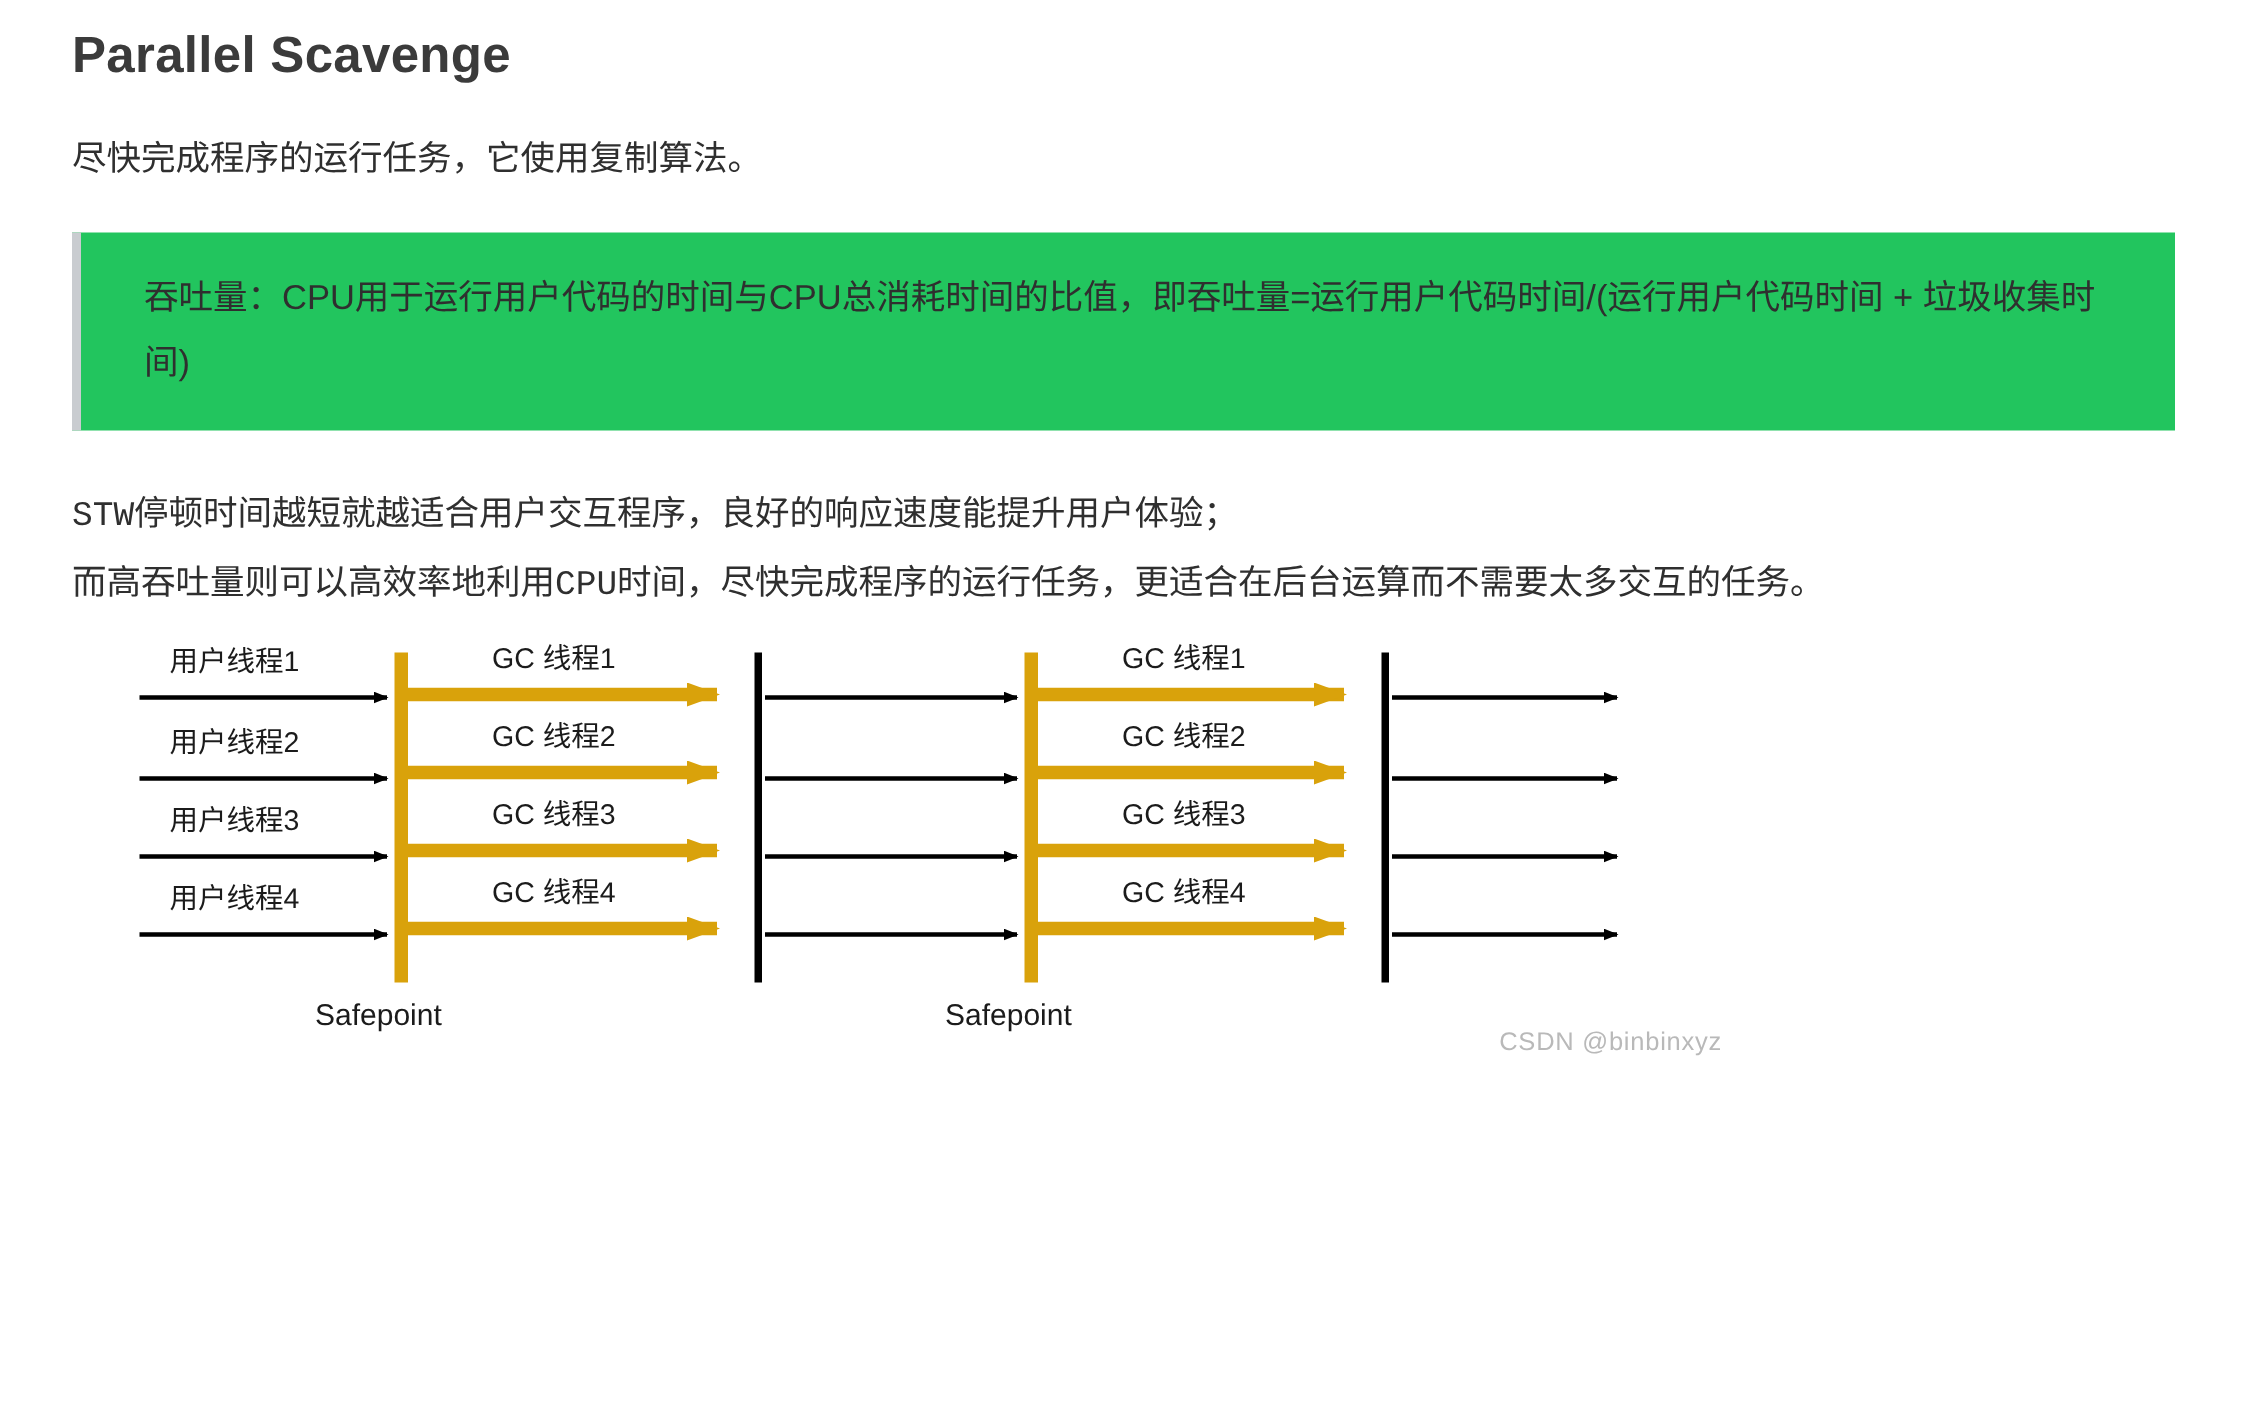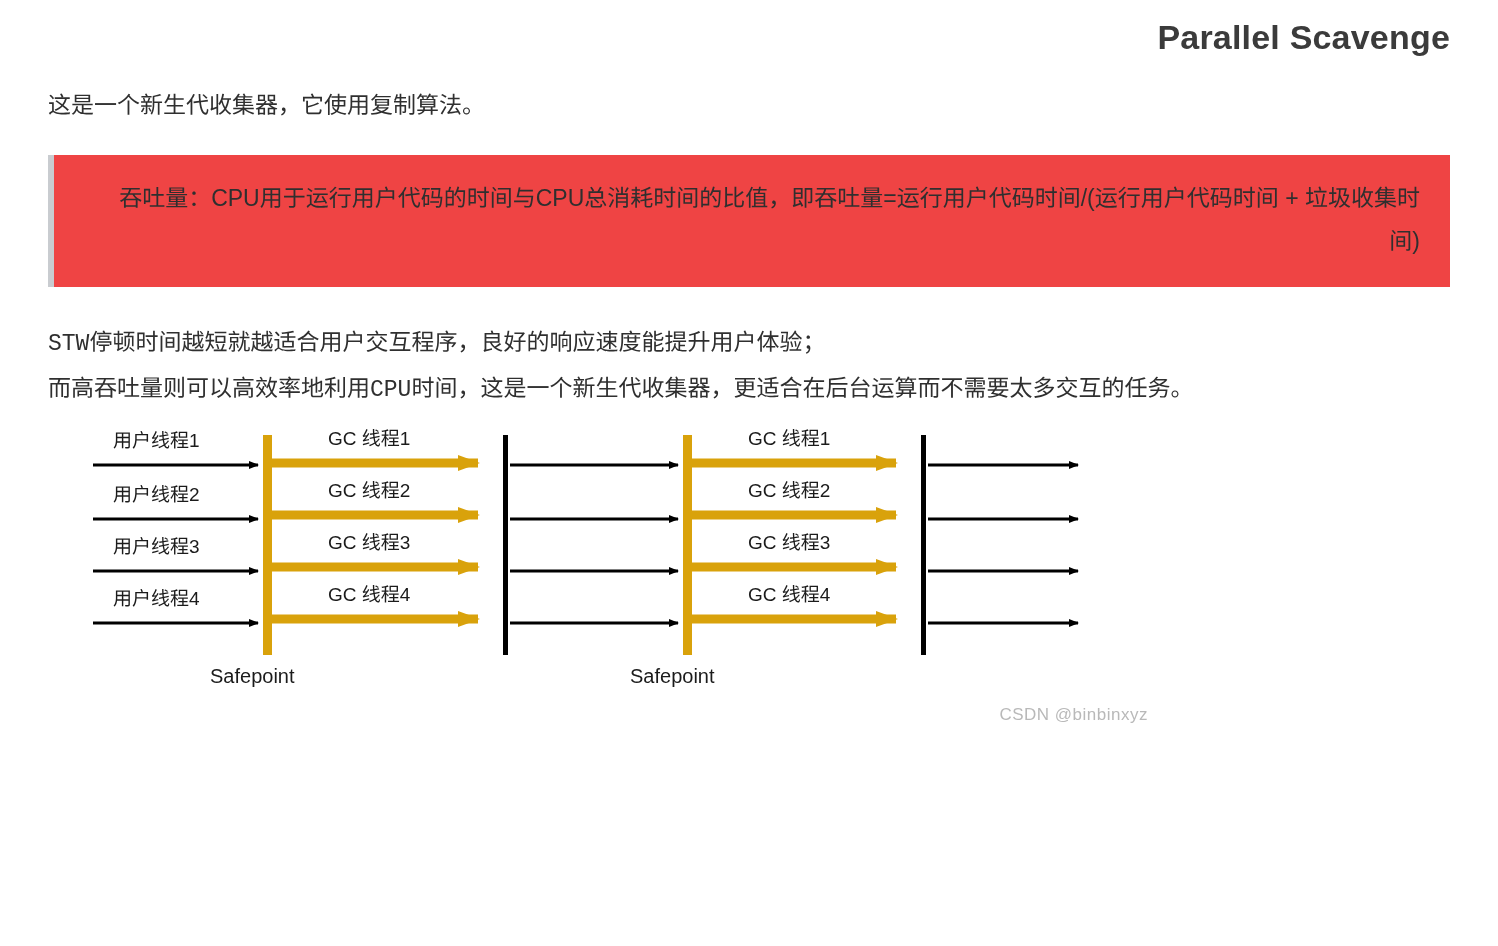--- a/index.html
+++ b/index.html
@@ -19,35 +19,33 @@
     padding: 8px 48px 0 48px;
     box-sizing: border-box;
     width: 1498px;
   }
   h1.title {
     font-size: 34px;
     font-weight: bold;
     color: #3b3b3b;
     margin: 10px 0 26px 0;
     letter-spacing: 0.2px;
-    text-align: right;
   }
   p.para {
     font-size: 23px;
     line-height: 44px;
     margin: 0 0 4px 0;
     color: #2f2f2f;
   }
   .quote {
-    background: #ef4444;
+    background: #22c55e;
     border-left: 6px solid #c9ccd0;
     margin: 28px 0 34px 0;
     padding: 22px 30px 24px 42px;
     box-sizing: border-box;
-    text-align: right;
   }
   .quote p {
     font-size: 23px;
     line-height: 43px;
     margin: 0;
     color: #2f2f2f;
   }
   .body-block {
     margin-top: 26px;
   }
@@ -60,45 +58,45 @@
   }
   .figure {
     margin-top: 12px;
     position: relative;
     width: 1400px;
     height: 300px;
   }
   .watermark {
     position: absolute;
     right: 300px;
-    bottom: 0;
+    bottom: 20px;
     font-size: 17px;
     color: #b9b9b9;
     letter-spacing: 0.5px;
   }
   svg text {
     font-family: "Liberation Sans", "DejaVu Sans", sans-serif;
   }
 </style>
 </head>
 <body>
 
 <div class="page">
 
   <h1 class="title">Parallel Scavenge</h1>
 
-  <p class="para">这是一个新生代收集器，它使用复制算法。</p>
+  <p class="para">尽快完成程序的运行任务，它使用复制算法。</p>
 
   <div class="quote">
     <p>吞吐量：CPU用于运行用户代码的时间与CPU总消耗时间的比值，即吞吐量=运行用户代码时间/(运行用户代码时间 + 垃圾收集时间)</p>
   </div>
 
   <div class="body-block">
     <p>STW停顿时间越短就越适合用户交互程序，良好的响应速度能提升用户体验；</p>
-    <p>而高吞吐量则可以高效率地利用CPU时间，这是一个新生代收集器，更适合在后台运算而不需要太多交互的任务。</p>
+    <p>而高吞吐量则可以高效率地利用CPU时间，尽快完成程序的运行任务，更适合在后台运算而不需要太多交互的任务。</p>
   </div>
 
   <div class="figure">
     <svg width="1400" height="290" viewBox="0 0 1400 290">
       <defs>
         <marker id="blackArrow" markerWidth="10" markerHeight="8" refX="9" refY="4" orient="auto" markerUnits="userSpaceOnUse">
           <path d="M0,0 L10,4 L0,8 z" fill="#000000"></path>
         </marker>
         <marker id="goldArrow" markerWidth="22" markerHeight="16" refX="20" refY="8" orient="auto" markerUnits="userSpaceOnUse">
           <path d="M0,0 L22,8 L0,16 z" fill="#d9a20b"></path>

